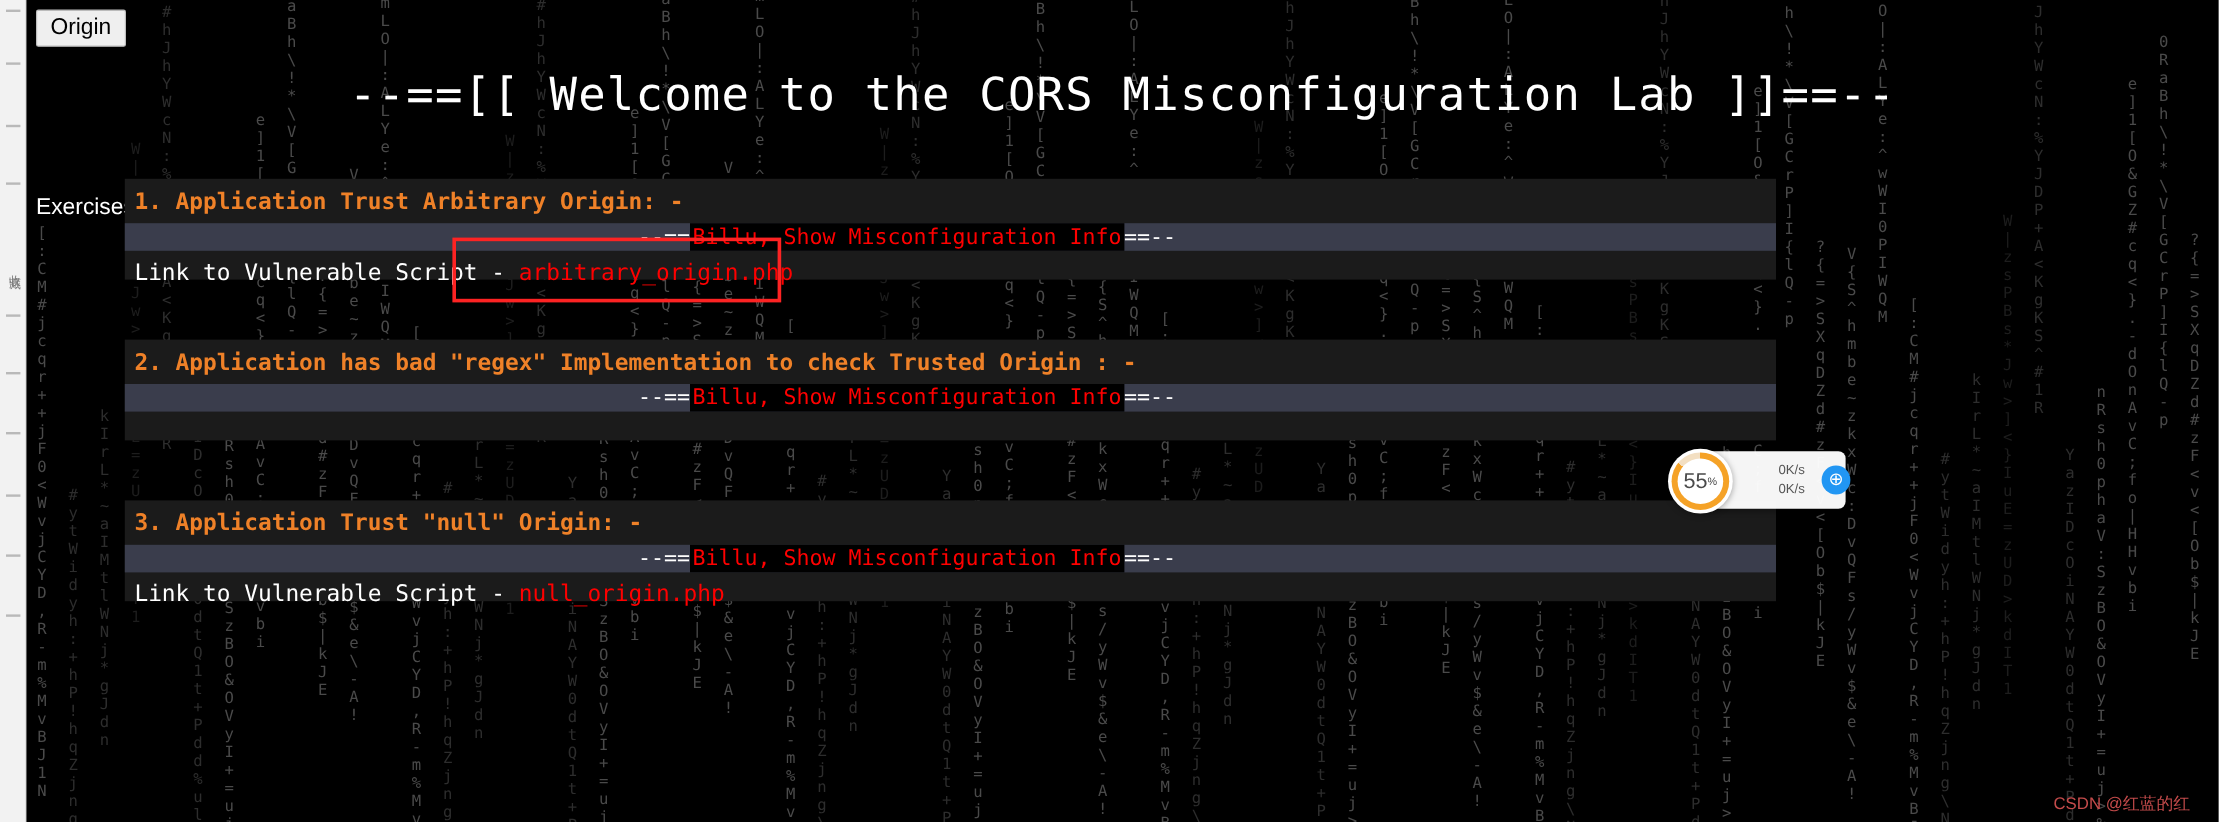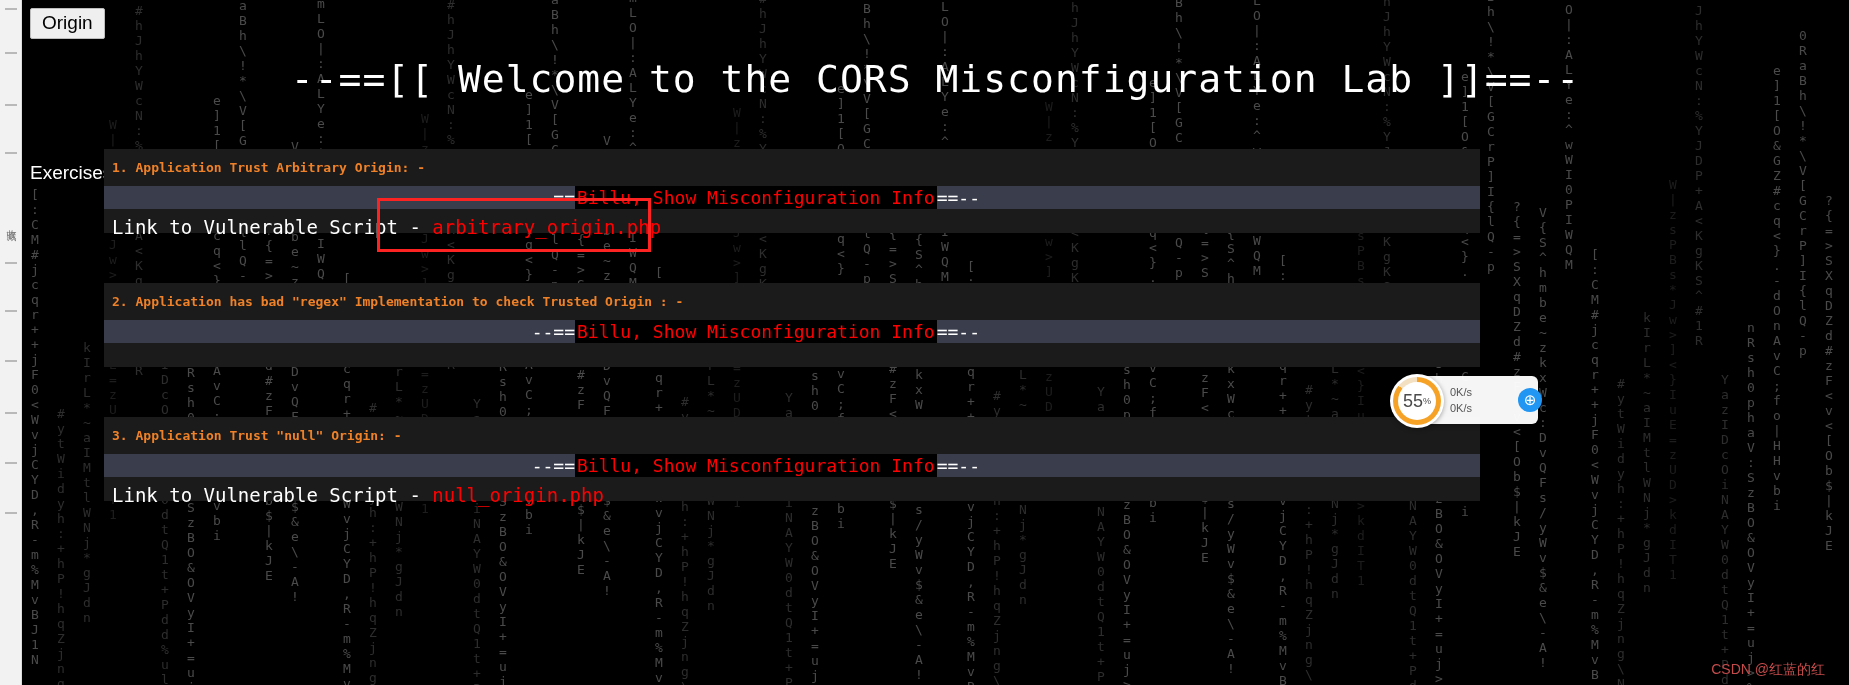--- a/index.html
+++ b/index.html
@@ -137,21 +137,21 @@
     z-index: 20;
     box-sizing: border-box;
     padding: 0;
   }
   #panel-1 { top: 149px;  height: 84px;  }
   #panel-2 { top: 283px;  height: 84px;  }
   #panel-3 { top: 417px;  height: 84px;  }
 
   .exercise-heading {
     font-family: "DejaVu Sans Mono", monospace;
-    font-size: 13px;
+    font-size: 19px;
     font-weight: bold;
     color: #ef8128;
     white-space: pre;
     padding: 6px 0 0 8px;
     line-height: 26px;
   }
 
   .info-row {
     position: relative;
     height: 23px;
@@ -223,20 +223,21 @@
     position: absolute;
     left: 30px;
     top: 2px;
     width: 118px;
     height: 48px;
     background: rgba(255,255,255,0.96);
     border-radius: 6px;
     box-shadow: 0 1px 5px rgba(0,0,0,0.35);
     display: flex;
     align-items: center;
+    gap: 32px;
   }
   #speed-widget .arrows {
     width: 22px;
     padding-left: 8px;
     font-family: "DejaVu Sans", sans-serif;
     font-size: 12px;
     color: #4fa84f;
     line-height: 16px;
   }
   #speed-widget .arrows .down { color: #3f8ed0; }

